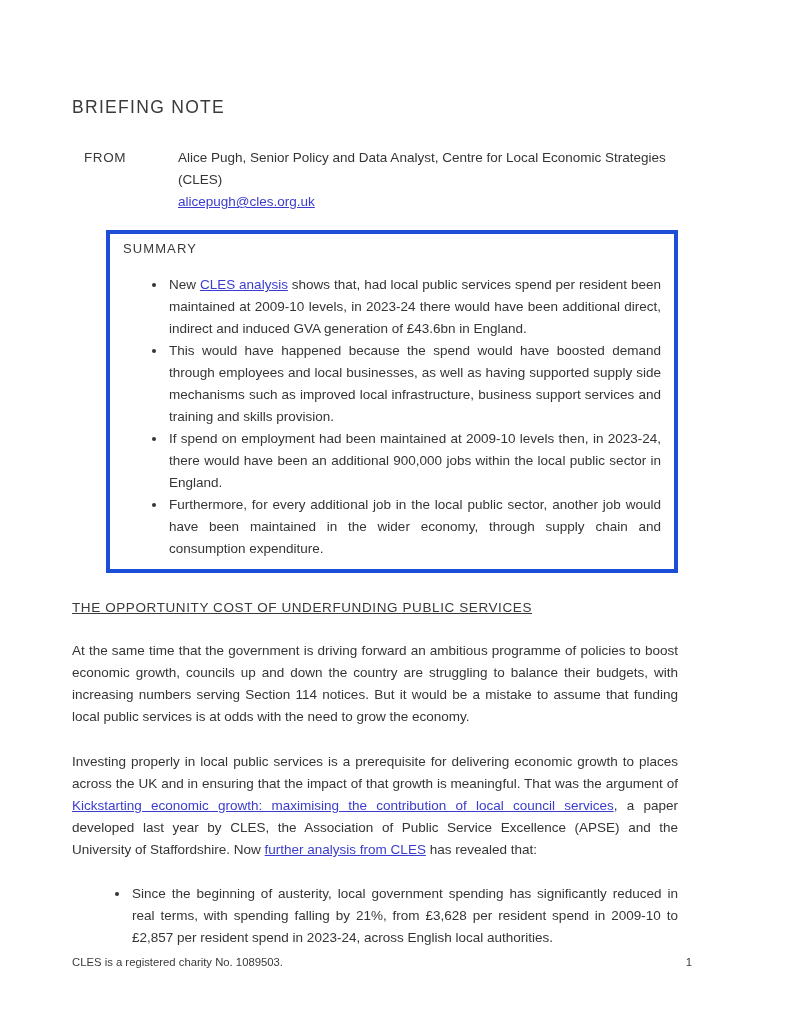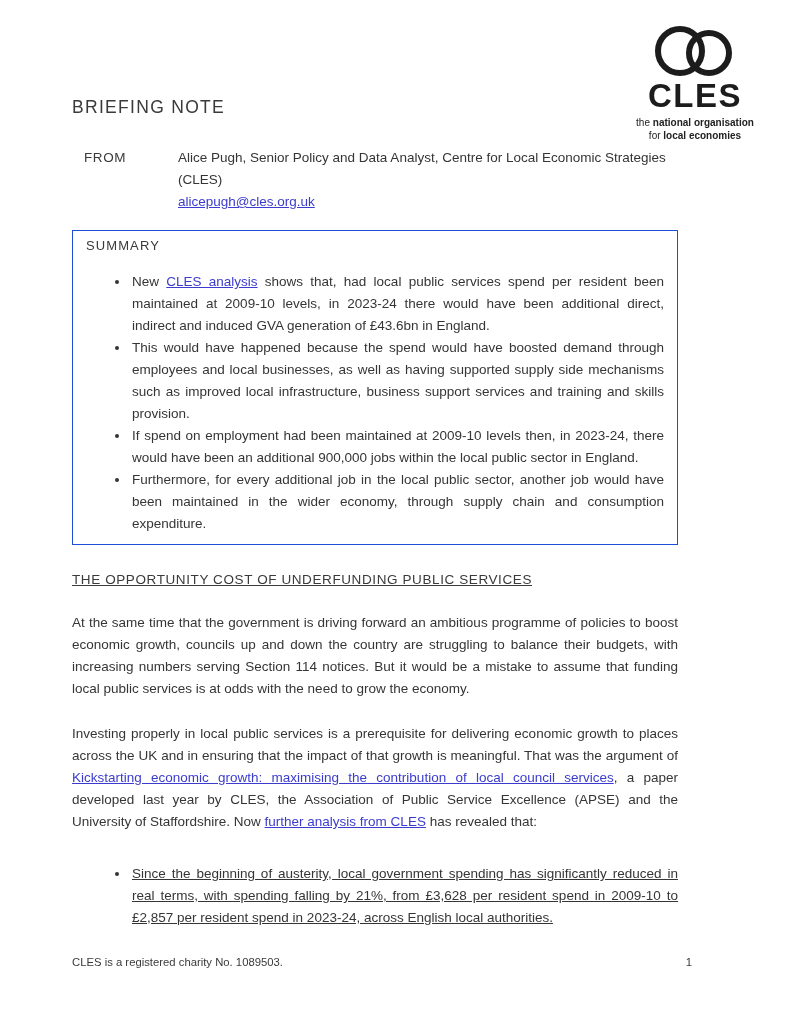--- a/index.html
+++ b/index.html
@@ -63,22 +63,23 @@
   .meta-value.justify { text-align: justify; }
   
   a.doc-link, .doc-link {
     color: #3b3ccd;
     text-decoration: underline;
     cursor: pointer;
   }
   
   .summary-box {
     margin-top: 17px;
-    border: 1px solid #1d4ed8;
+    border: 4px solid #1d4ed8;
     padding: 6px 13px 6px 13px;
+    margin-left: 34px;
   }
   .summary-heading {
     font-size: 13px;
     font-weight: 400;
     letter-spacing: 1.1px;
     line-height: 17px;
     color: #3a3a3a;
   }
   ul.bullets {
     list-style: disc;
@@ -93,50 +94,39 @@
   .section-heading {
     margin-top: 26px;
     font-size: 13.5px;
     font-weight: 400;
     letter-spacing: 0.6px;
     line-height: 18px;
     color: #3a3a3a;
     text-decoration: underline;
   }
   .body-para { margin-top: 23px; text-align: justify; }
-  ul.body-bullets { margin-top: 30px; padding-left: 58px; text-decoration: underline; }
+  ul.body-bullets { margin-top: 22px; padding-left: 58px; }
   
   .footer {
     position: absolute;
     left: 72px;
     right: 99px;
     top: 955px;
     display: flex;
     justify-content: space-between;
     font-size: 11.3px;
     line-height: 15px;
     color: #3a3a3a;
   }
 </style>
 </head>
 <body>
 
 <div class="page">
 
-  <div class="logo">
-    <svg width="82" height="56" viewBox="0 0 82 56">
-      <circle cx="26" cy="27" r="22" fill="none" stroke="#1c1c1c" stroke-width="6"></circle>
-      <circle cx="55" cy="29" r="20" fill="none" stroke="#1c1c1c" stroke-width="6"></circle>
-    </svg>
-    <div class="wordmark">CLES</div>
-    <div class="tagline">
-      <span>the </span><b>national organisation</b><br>
-      <span>for </span><b>local economies</b>
-    </div>
-  </div>
 
   <h1 class="doc-title">BRIEFING NOTE</h1>
 
   <div class="meta">
     <div class="meta-row">
       <div class="meta-label">FROM</div>
       <div class="meta-value">
         <span>Alice Pugh, Senior Policy and Data Analyst, Centre for Local Economic Strategies (CLES)</span><br>
         <a class="doc-link" href="#">alicepugh@cles.org.uk</a>
       </div>

